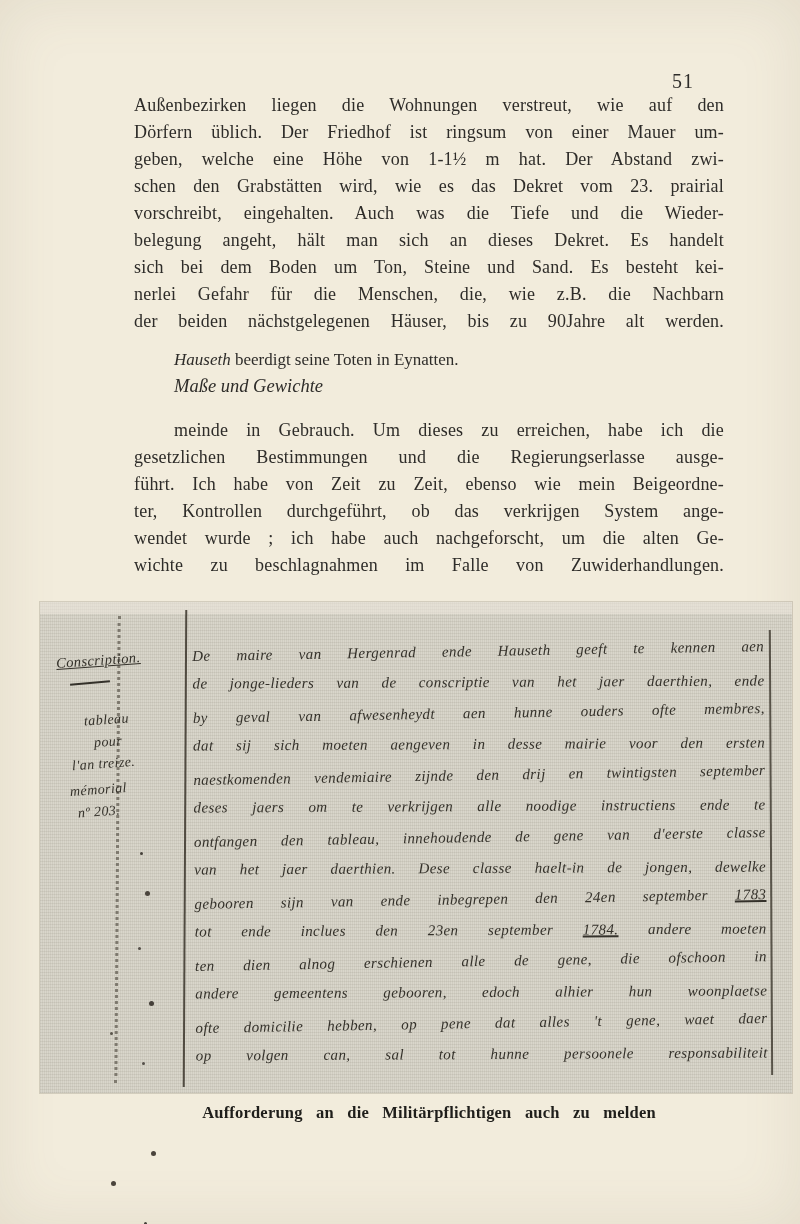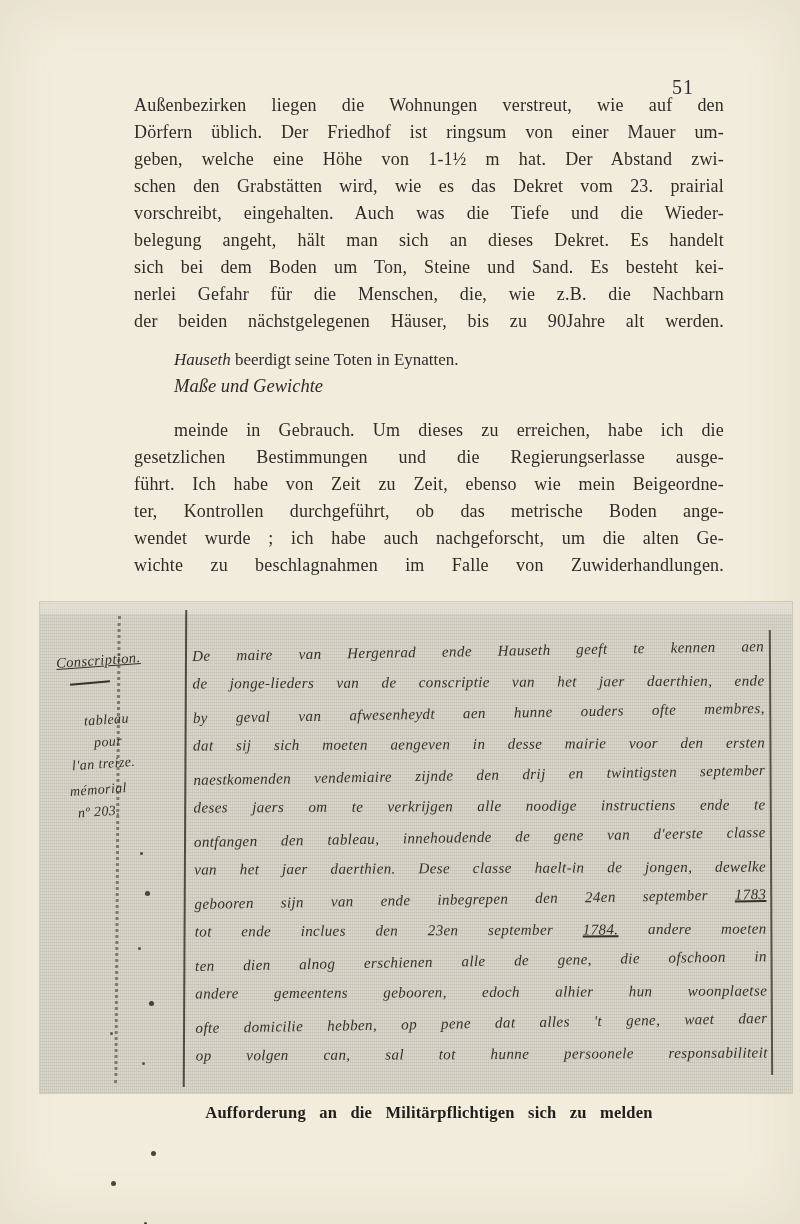--- a/index.html
+++ b/index.html
@@ -3,21 +3,21 @@
 <meta charset="utf-8">
 <style>
   :root{
     --page_bg:#f2ecdc; --scan_bg:#d9d6cb; --ink:#2e2c29; --hand_ink:#34312a;
   }
   html,body{margin:0;padding:0;}
   body{width:800px;height:1224px;background:#e8e2d2;font-family:"Liberation Serif","DejaVu Serif",serif;}
   .page{position:relative;width:800px;height:1224px;background:var(--page_bg);overflow:hidden;
         box-shadow:inset 0 0 60px rgba(120,105,80,0.12);}
   
-  .page-number{position:absolute;top:76px;left:672px;font-size:20px;color:var(--ink);letter-spacing:1px;}
+  .page-number{position:absolute;top:70px;left:672px;font-size:20px;color:var(--ink);letter-spacing:1px;}
   .body-text{position:absolute;top:92px;left:134px;width:590px;color:var(--ink);}
   .para .line{font-size:18px;line-height:27px;text-align:justify;text-align-last:justify;
               letter-spacing:0.2px;}
   .para.indent-first .line:first-child{padding-left:40px;}
   .hauseth-line{margin-top:11px;padding-left:40px;font-size:17px;line-height:27px;}
   .hauseth-line .it{font-style:italic;}
   .section-heading{padding-left:40px;font-size:18.5px;line-height:27px;font-style:italic;}
   .para2{margin-top:17px;}
   
   .scan{position:absolute;left:40px;top:602px;width:752px;height:491px;background:var(--scan_bg);
@@ -80,21 +80,21 @@
       </div>
 
     <div class="hauseth-line"><span class="it">Hauseth</span><span> beerdigt seine Toten in Eynatten.</span></div>
 
     <div class="section-heading">Maße und Gewichte</div>
 
     <div class="para para2 indent-first">
         <div class="line">meinde in Gebrauch. Um dieses zu erreichen, habe ich die</div>
         <div class="line">gesetzlichen Bestimmungen und die Regierungserlasse ausge-</div>
         <div class="line">führt. Ich habe von Zeit zu Zeit, ebenso wie mein Beigeordne-</div>
-        <div class="line">ter, Kontrollen durchgeführt, ob das metrische Boden ange-</div>
+        <div class="line">ter, Kontrollen durchgeführt, ob das verkrijgen System ange-</div>
         <div class="line">wendet wurde ; ich habe auch nachgeforscht, um die alten Ge-</div>
         <div class="line">wichte zu beschlagnahmen im Falle von Zuwiderhandlungen.</div>
       </div>
   </div>
 
   <div class="scan">
     <div class="scan-fold"></div>
     <div class="scan-divider"></div>
     <div class="scan-rightline"></div>
     <div class="ink-specks"></div>
@@ -119,16 +119,16 @@
         <div class="hand-line"><span>gebooren sijn van ende inbegrepen den 24en september </span><u>1783</u></div>
         <div class="hand-line"><span>tot ende inclues den 23en september </span><u>1784.</u><span> andere moeten</span></div>
         <div class="hand-line"><span>ten dien alnog erschienen alle de gene, die ofschoon in</span></div>
         <div class="hand-line"><span>andere gemeentens gebooren, edoch alhier hun woonplaetse</span></div>
         <div class="hand-line"><span>ofte domicilie hebben, op pene dat alles 't gene, waet daer</span></div>
         <div class="hand-line"><span>op volgen can, sal tot hunne persoonele responsabiliteit</span></div>
       </div>
   </div>
 
   <div class="caption-row">
-    <span class="caption">Aufforderung an die Militärpflichtigen sich zu melden</span>
+    <span class="caption">Aufforderung an die Militärpflichtigen auch zu melden</span>
   </div>
 
 </div>
 
 </body></html>

